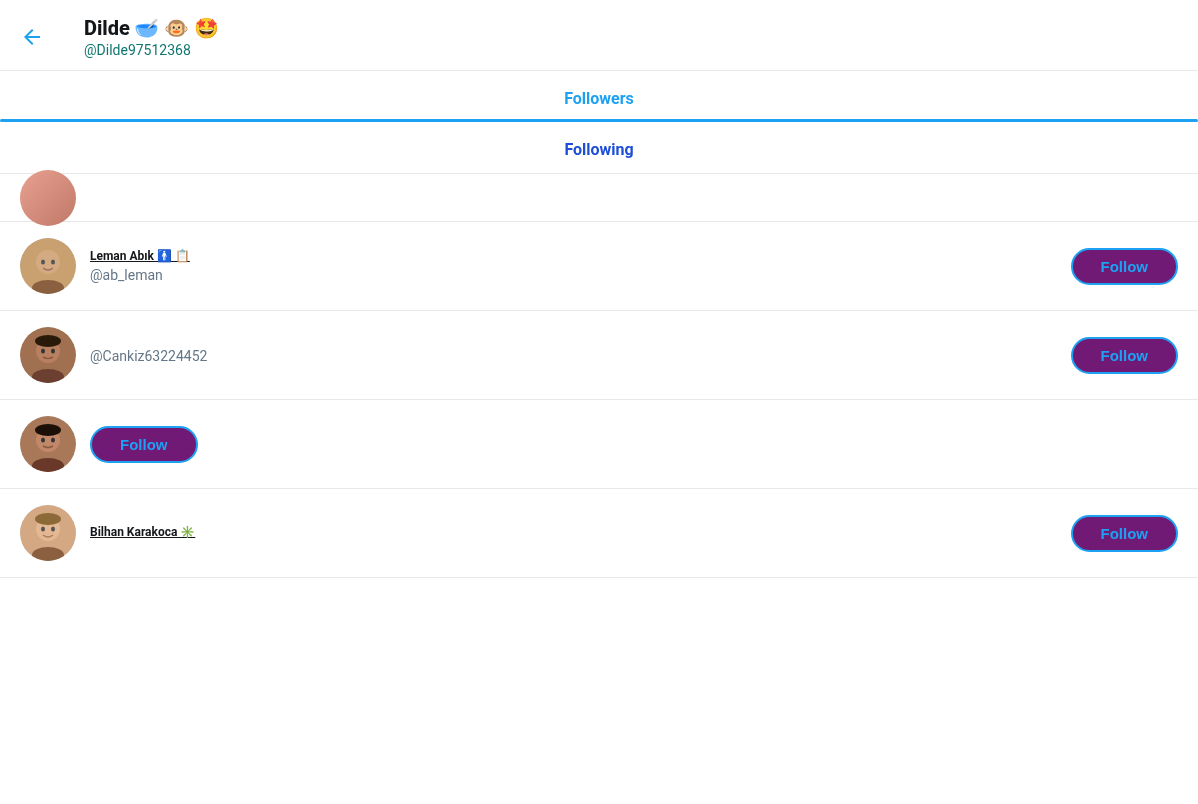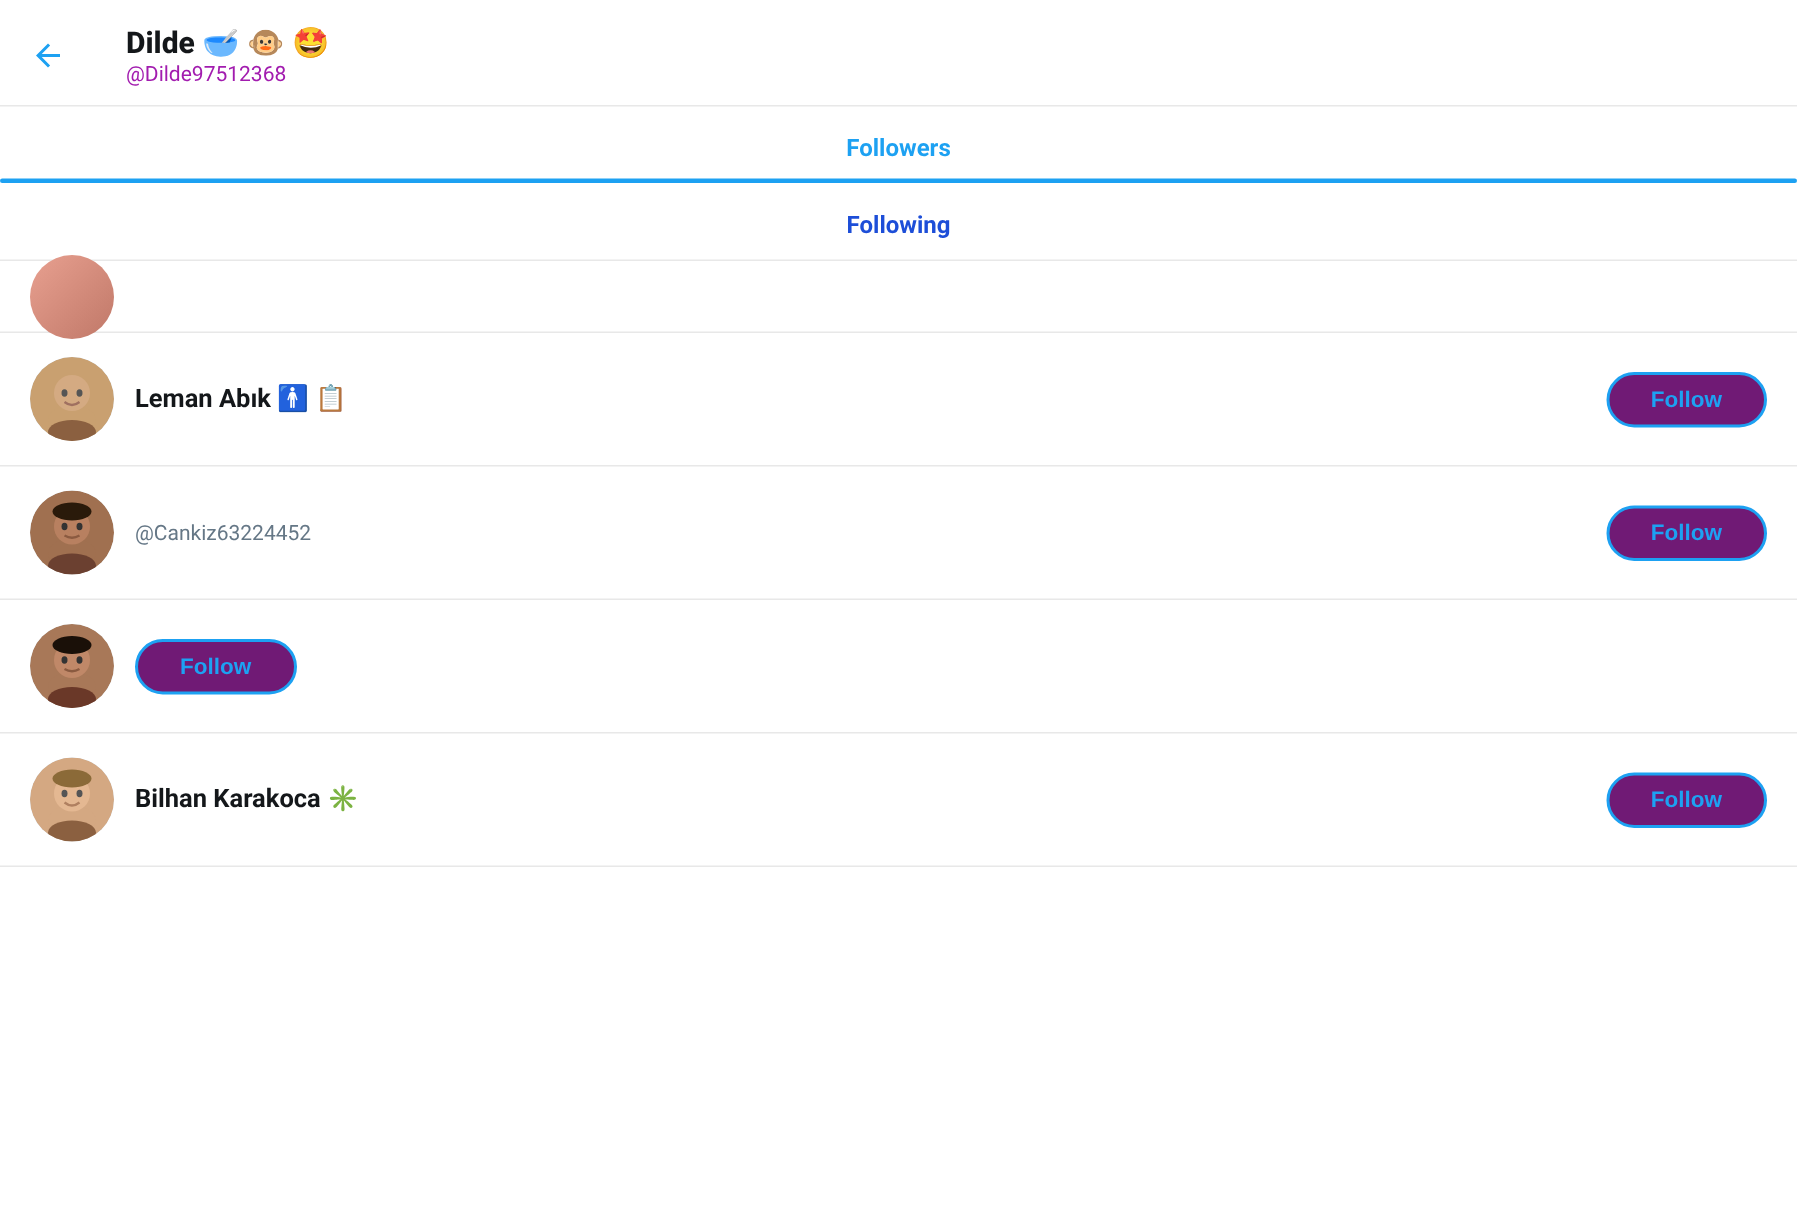--- a/index.html
+++ b/index.html
@@ -41,21 +41,21 @@
 
     .header-name {
       font-size: 20px;
       font-weight: 800;
       color: #14171a;
       line-height: 1.2;
     }
 
     .header-handle {
       font-size: 14px;
-      color: #a21caf;
+      color: #0f766e;
       margin-top: 2px;
     }
 
     .tabs {
       display: flex;
       border-bottom: 1px solid #e8e8e8;
       flex-direction: column;
     }
 
     .tab {
@@ -113,24 +113,25 @@
       height: 100%;
     }
 
     .user-info {
       flex: 1;
       display: flex;
       flex-direction: column;
     }
 
     .user-name {
-      font-size: 17px;
+      font-size: 12px;
       font-weight: 700;
       color: #14171a;
       line-height: 1.3;
+      text-decoration: underline;
     }
 
     .user-handle {
       font-size: 14px;
       color: #657786;
       margin-top: 2px;
     }
 
     .follow-btn {
       border: 2px solid #1da1f2;
@@ -202,20 +203,21 @@
         <circle cx="28" cy="24" r="12" fill="#d4aa82"></circle>
 
         <ellipse cx="23" cy="24" rx="2" ry="2.5" fill="#555"></ellipse>
         <ellipse cx="33" cy="24" rx="2" ry="2.5" fill="#555"></ellipse>
         <path d="M23 30 Q28 34 33 30" stroke="#a07060" stroke-width="1.5" fill="none"></path>
         <ellipse cx="28" cy="50" rx="16" ry="8" fill="#8b6040"></ellipse>
       </svg>
     </div>
     <div class="user-info">
       <span class="user-name">Leman Abık 🚹 📋</span>
+      <span class="user-handle">@ab_leman</span>
     </div>
     <button class="follow-btn">Follow</button>
   </div>
 
   <div class="user-row">
     <div class="avatar">
       <svg viewBox="0 0 56 56" xmlns="http://www.w3.org/2000/svg">
         <circle cx="28" cy="28" r="28" fill="#a07050"></circle>
         <ellipse cx="28" cy="42" rx="16" ry="10" fill="#a07050"></ellipse>
         <circle cx="28" cy="24" r="12" fill="#b88060"></circle>

